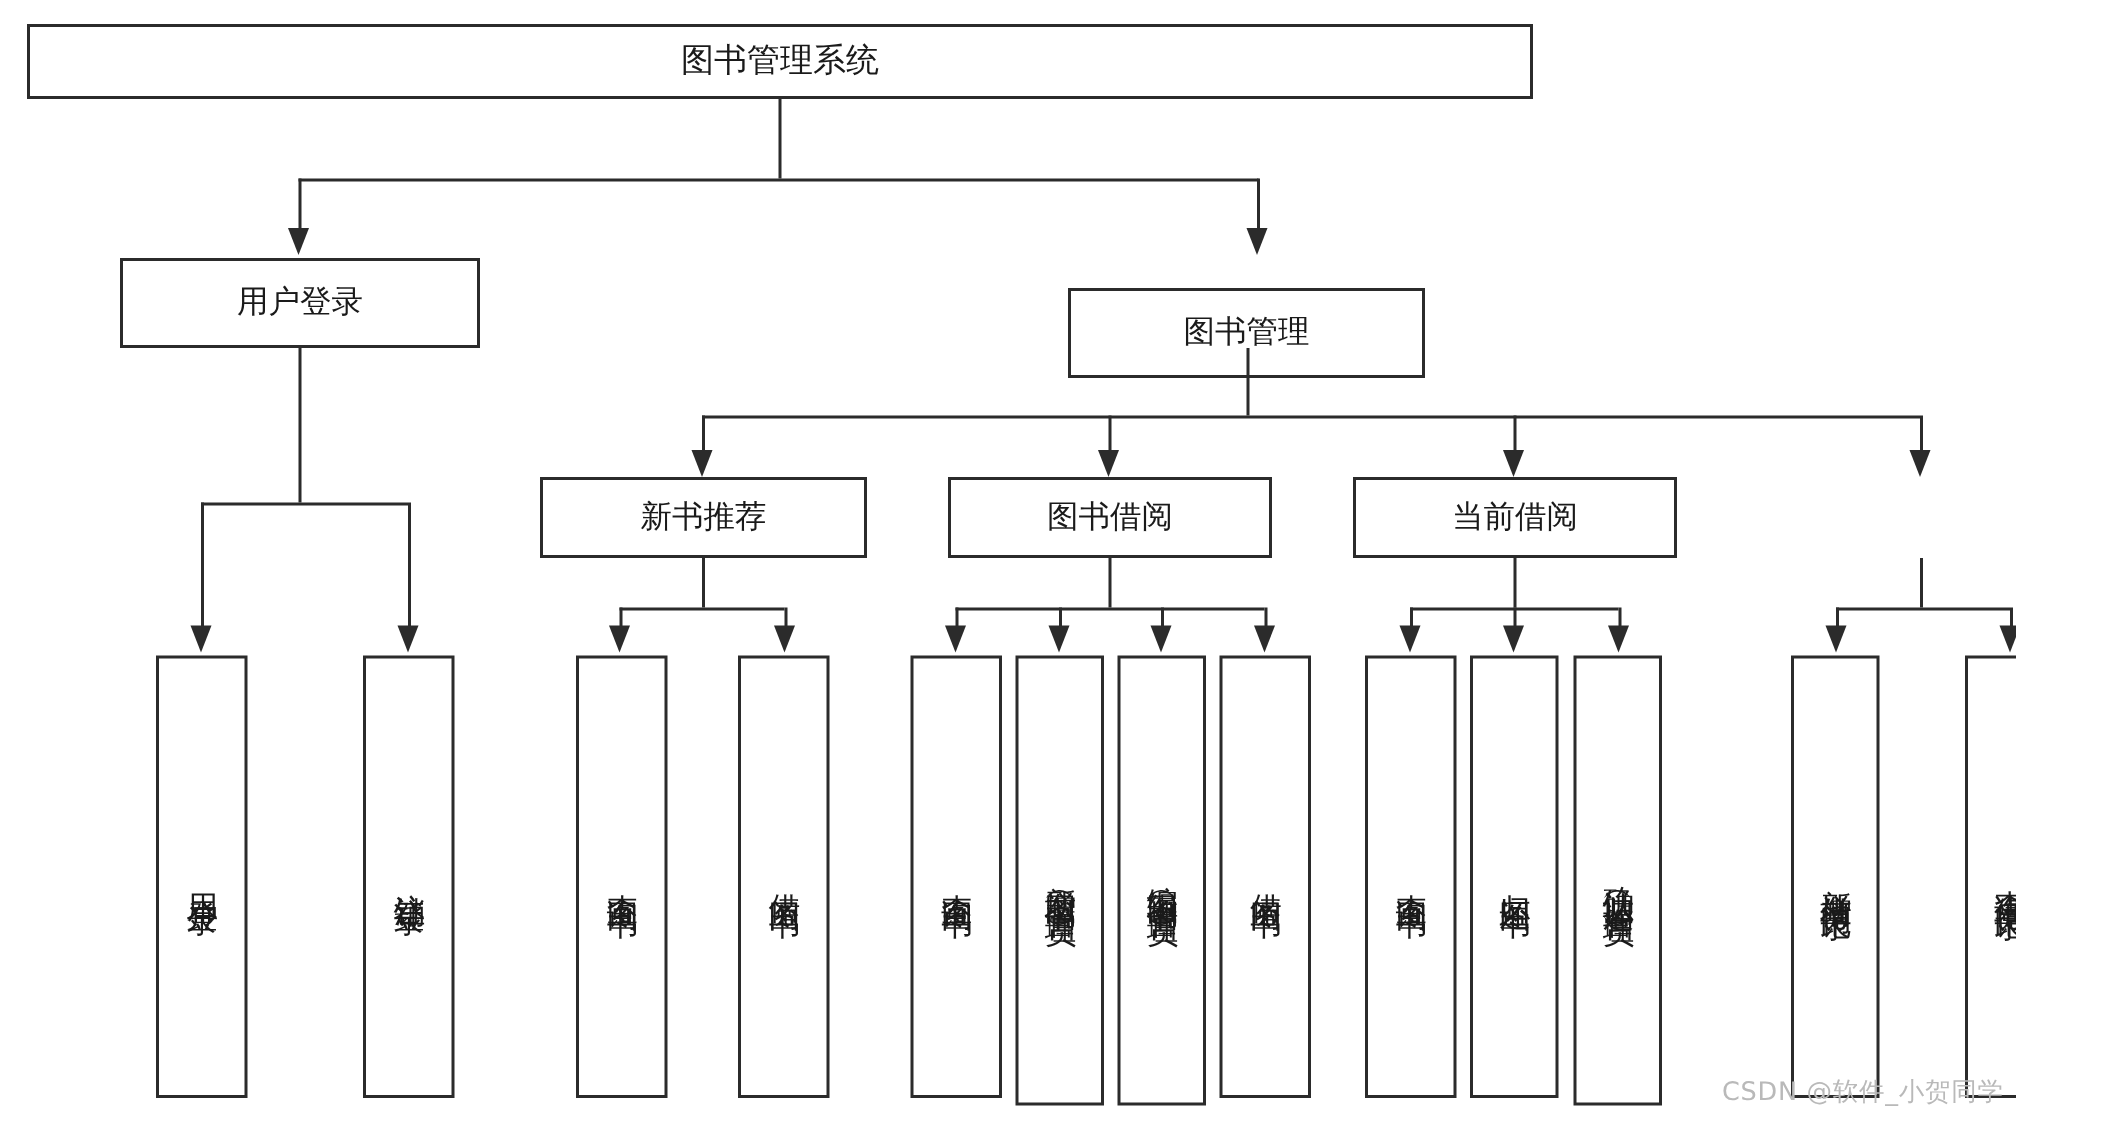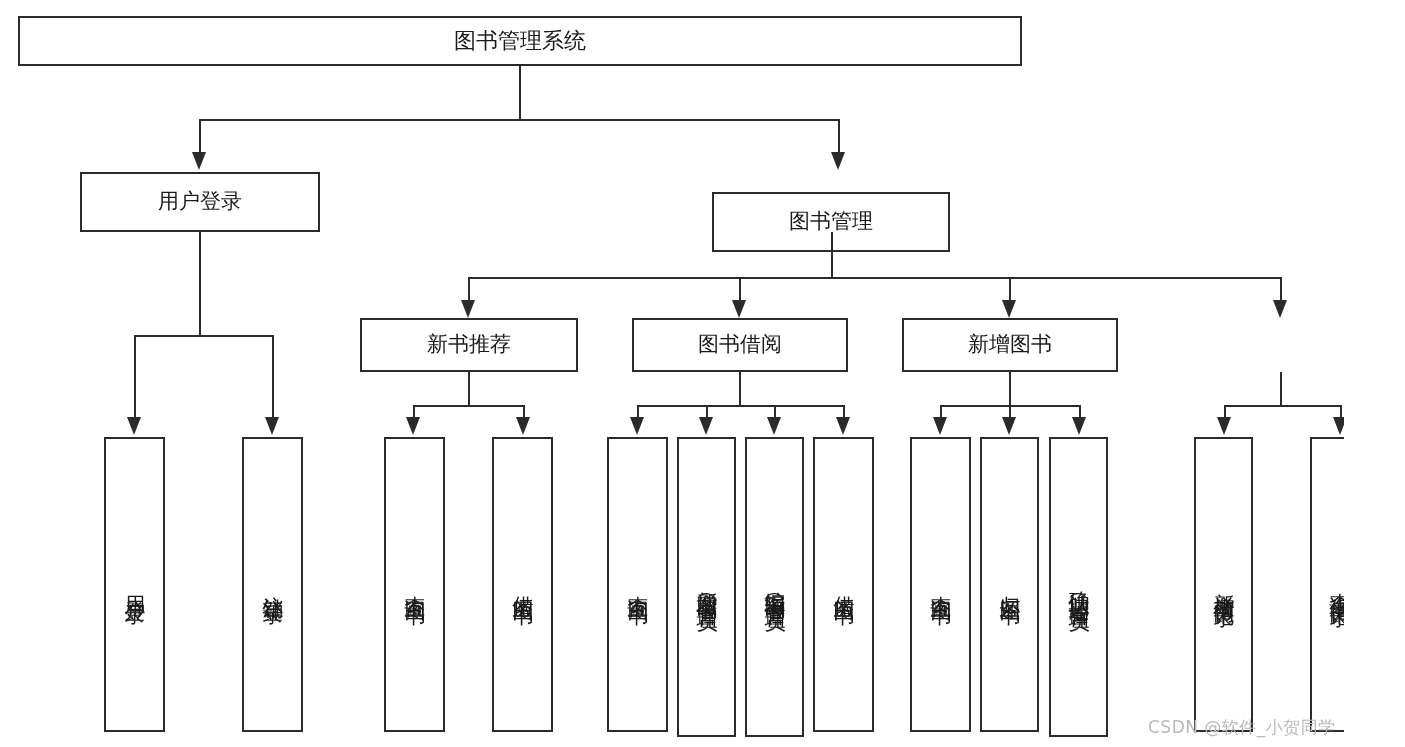--- a/index.html
+++ b/index.html
@@ -141,21 +141,21 @@
 
   <div class="node lvl3" style="left:632px; top:318px; width:216px; height:54px;">
     <span class="node-label">图书借阅</span>
   </div>
 
   <div class="node lvl3" style="left:360px; top:318px; width:218px; height:54px;">
     <span class="node-label">新书推荐</span>
   </div>
 
   <div class="node lvl3" style="left:902px; top:318px; width:216px; height:54px;">
-    <span class="node-label">新增图书</span>
+    <span class="node-label">当前借阅</span>
   </div>
 
 
   <div class="vline" style="left:468px; top:372px; height:33px;"></div>
   <div class="hline" style="left:413px; top:405px; width:110px;"></div>
   <div class="vline" style="left:413px; top:405px; height:14px;"></div>
   <div class="arrow" style="left:406px; top:417px;"></div>
   <div class="vline" style="left:523px; top:405px; height:14px;"></div>
   <div class="arrow" style="left:516px; top:417px;"></div>
 

